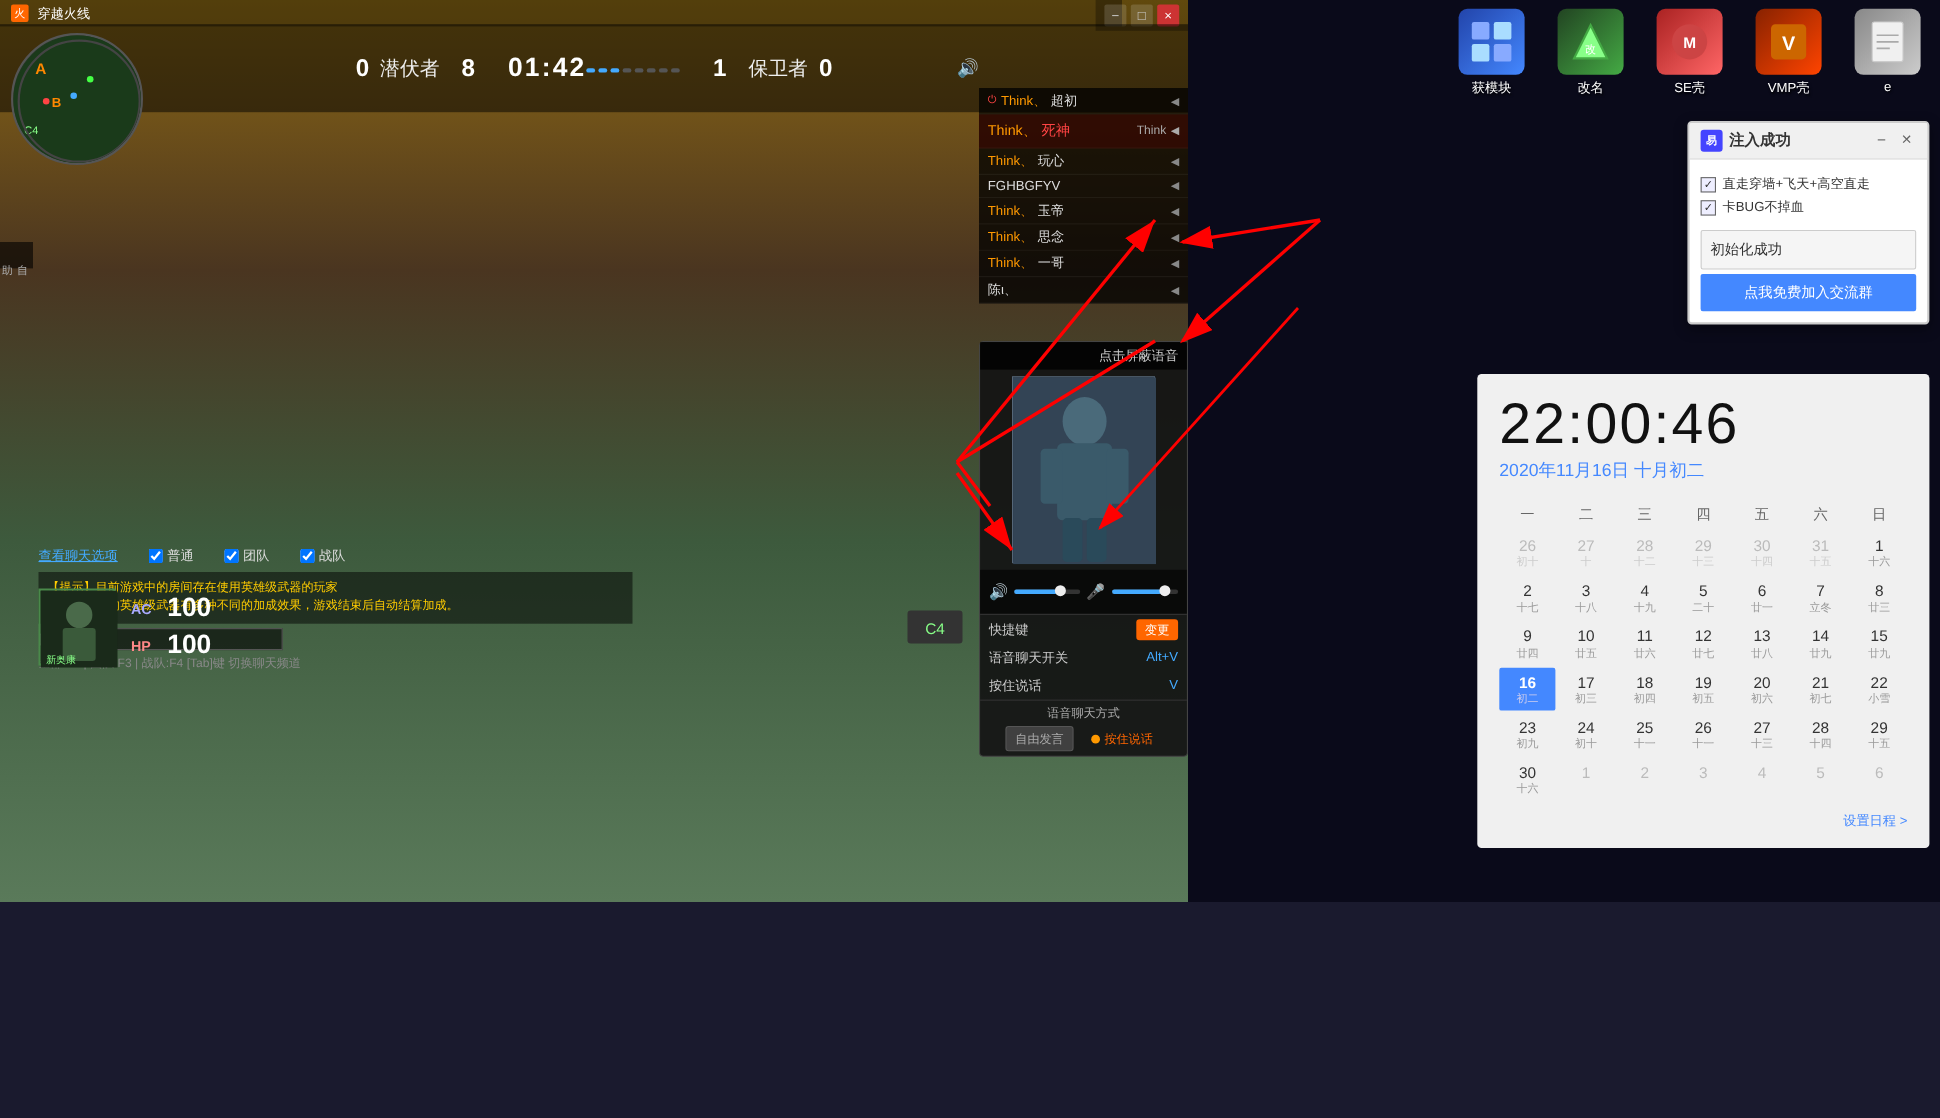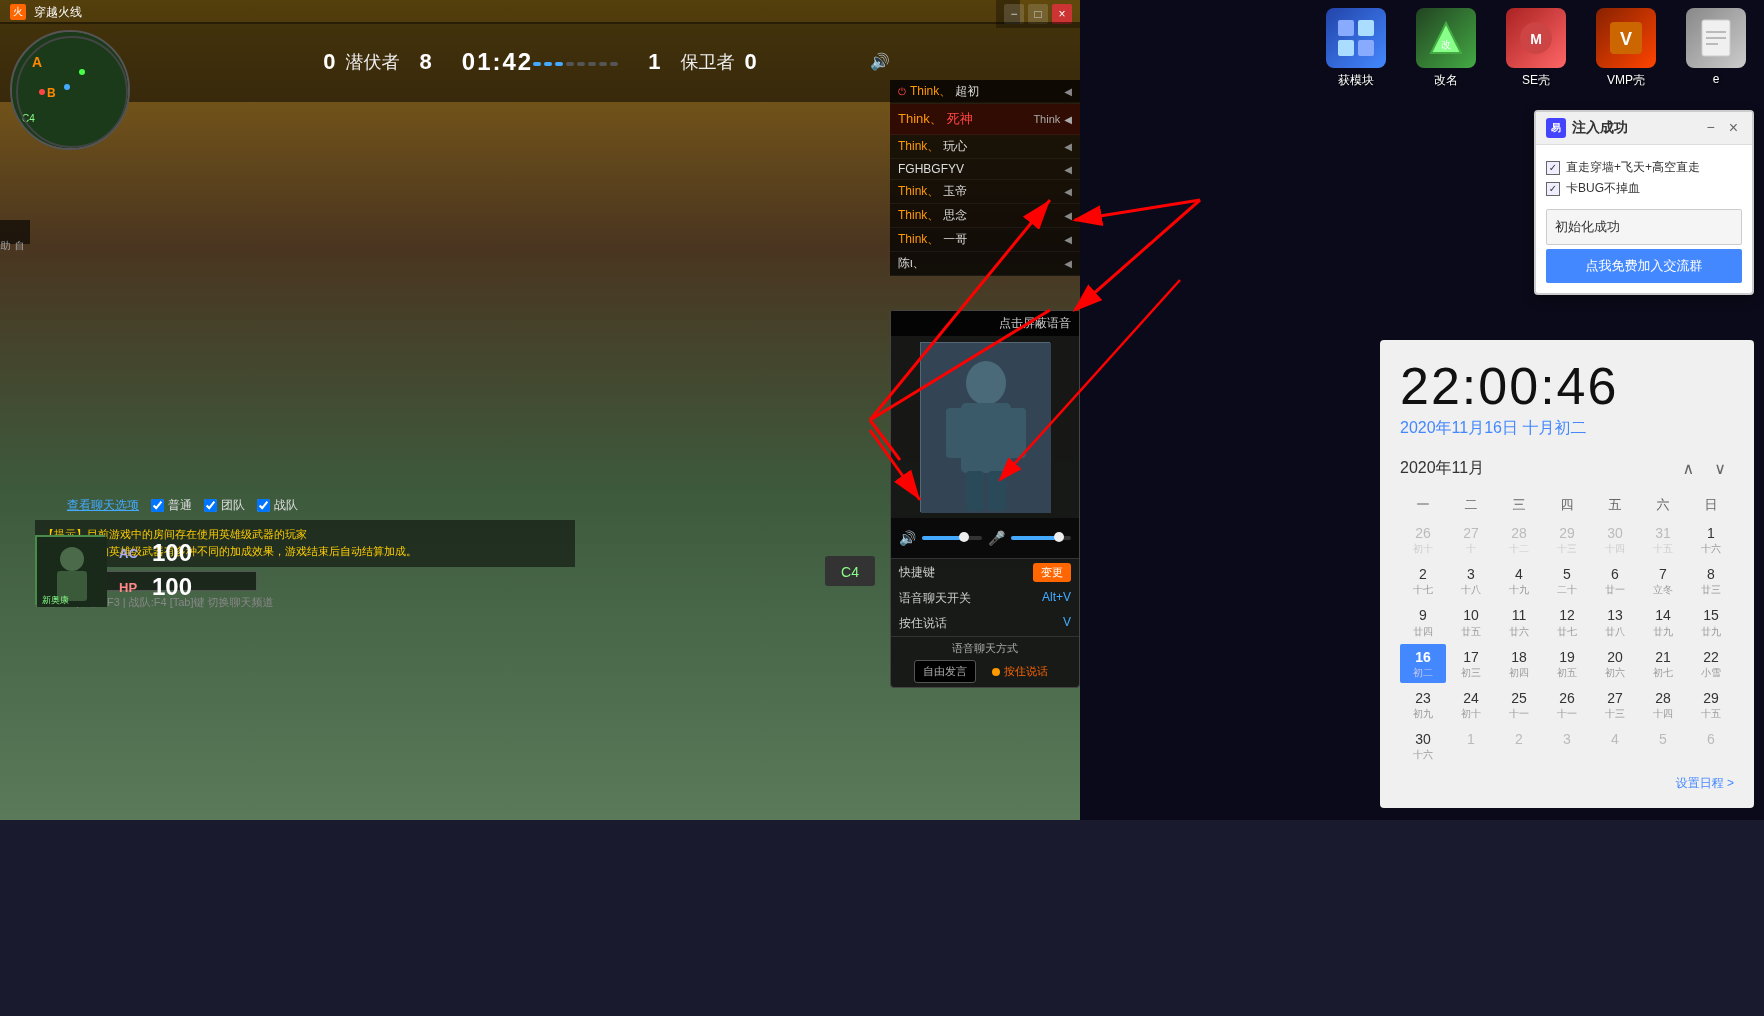--- a/index.html
+++ b/index.html
@@ -199,21 +199,21 @@
     .mode-btn {
       display: inline-flex;
       align-items: center;
       gap: 4px;
       padding: 3px 8px;
       border-radius: 3px;
       cursor: pointer;
     }
 
     .mode-btn.active {
-      background: #000000;
+      background: #404040;
       border: 1px solid #555;
     }
 
     .mode-btn.highlight {
       color: #ff6600;
     }
 
     .mode-dot {
       width: 8px; height: 8px;
       border-radius: 50%;
@@ -223,23 +223,22 @@
     
     .chat-bottom {
       position: absolute;
       bottom: 200px; left: 10px;
       width: 520px;
     }
 
     .chat-filter {
       display: flex;
       align-items: flex-end;
-      gap: 12px;
+      gap: 28px;
       margin-bottom: 6px;
-      margin-left: 32px;
     }
 
     .chat-filter-link {
       color: #4af;
       font-size: 12px;
       text-decoration: underline;
       cursor: pointer;
     }
 
     .chat-checkbox {
@@ -466,21 +465,21 @@
       font-size: 13px;
       color: white;
       cursor: pointer;
       border-radius: 2px;
     }
 
     
     #clock-widget {
       position: absolute;
       top: 340px; right: 10px;
-      width: 374px;
+      width: 411px;
       background: #f0f0f0;
       border-radius: 4px;
       padding: 16px 20px;
     }
 
     .clock-time {
       font-size: 52px;
       font-weight: 300;
       color: #111;
       letter-spacing: 2px;
@@ -975,27 +974,20 @@
       <button class="notif-btn-init">初始化成功</button>
       <button class="notif-btn-join">点我免费加入交流群</button>
     </div>
   </div>
 
   <div id="clock-widget">
     <div class="clock-time">22:00:46</div>
     <div class="clock-date">2020年11月16日 十月初二</div>
 
     <div class="calendar-section">
-      <div class="calendar-nav">
-        <span class="calendar-month">2020年11月</span>
-        <div style="display:flex;gap:4px;">
-          <button class="cal-nav-btn">∧</button>
-          <button class="cal-nav-btn">∨</button>
-        </div>
-      </div>
 
       <div class="calendar-grid">
 
         <div class="cal-header">一</div>
         <div class="cal-header">二</div>
         <div class="cal-header">三</div>
         <div class="cal-header">四</div>
         <div class="cal-header">五</div>
         <div class="cal-header">六</div>
         <div class="cal-header">日</div>

